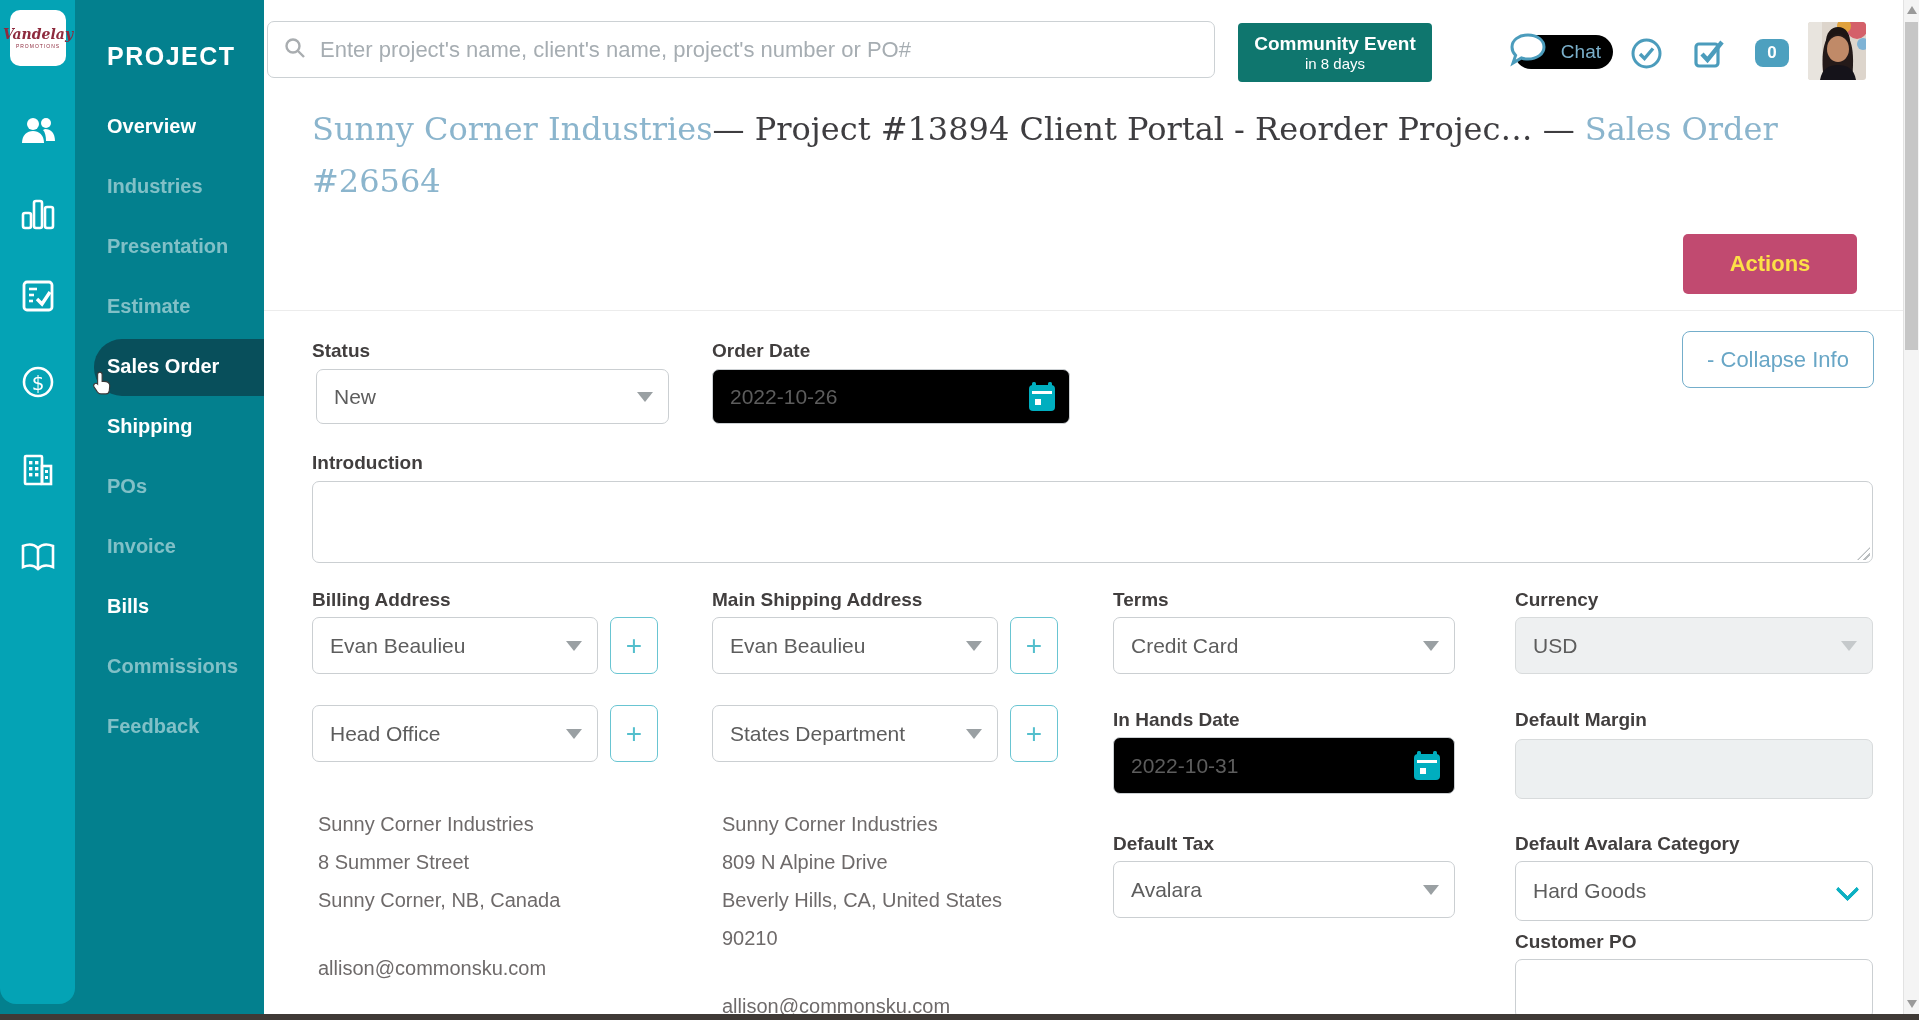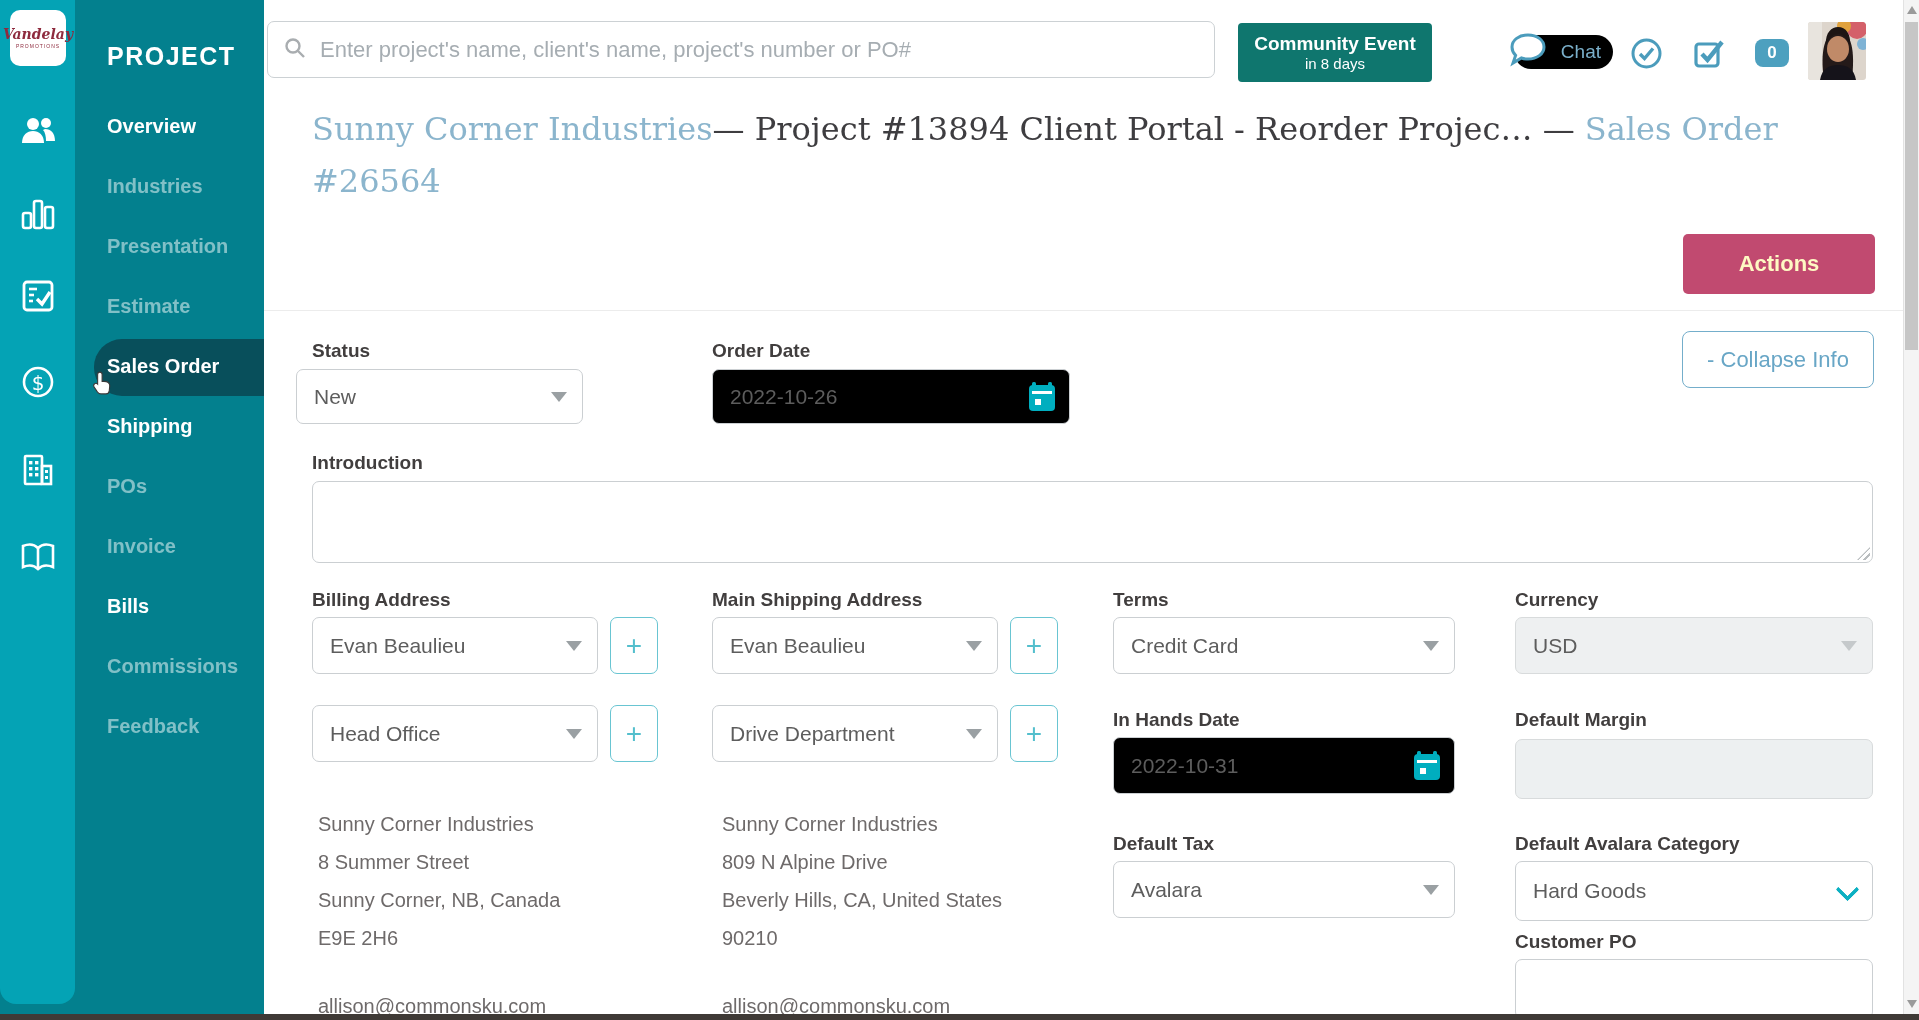--- a/index.html
+++ b/index.html
@@ -35,21 +35,21 @@
   .chat-label{font-size:19px;color:#7aafca;}
   .chat-bubble{position:absolute;left:-8px;top:-6px;}
   .icon-btn{width:34px;height:34px;display:flex;align-items:center;justify-content:center;cursor:pointer;}
   .badge{left:1755px;top:39px;width:34px;height:28px;background:#4da0bf;border-radius:8px;color:#fff;
          font-size:17px;font-weight:bold;display:flex;align-items:center;justify-content:center;cursor:pointer;}
   .avatar{left:1808px;top:22px;width:58px;height:58px;border-radius:3px;overflow:hidden;cursor:pointer;}
 
   
   .page-title{left:312px;top:103px;width:1560px;font-family:"DejaVu Serif",serif;font-size:32px;line-height:52px;color:#3e3d40;}
   .tlink{color:#8bb5cd;cursor:pointer;}
-  .actions-btn{left:1683px;top:234px;width:192px;height:60px;background:#c14a70;border-radius:5px;color:#fef9c3;
+  .actions-btn{left:1683px;top:234px;width:174px;height:60px;background:#c14a70;border-radius:5px;color:#fde047;
                font-size:22px;font-weight:bold;display:flex;align-items:center;justify-content:center;cursor:pointer;border:none;}
   .content-divider{left:264px;top:310px;width:1639px;border-top:1px solid #ececec;}
   .collapse-btn{left:1682px;top:331px;width:192px;height:57px;background:#fff;border:1px solid #74aecb;border-radius:8px;
                 color:#68a6c6;font-size:22px;display:flex;align-items:center;justify-content:center;cursor:pointer;}
 
   
   .label{font-size:19px;font-weight:bold;color:#413e3e;white-space:nowrap;}
   .selbox{background:#fff;border:1px solid #cbcfd2;border-radius:7px;display:flex;align-items:center;
           padding:0 40px 0 17px;font-size:21px;color:#5d5d5d;cursor:pointer;}
   .chev{position:absolute;right:15px;top:50%;margin-top:-5px;width:0;height:0;
@@ -212,21 +212,21 @@
   </svg>
 </div>
 
 <div class="abs page-title"><span class="tlink">Sunny Corner Industries</span><span>— Project #13894 Client Portal - Reorder Projec… — </span><span class="tlink"><span>Sales Order</span> <span>#26564</span></span></div>
 
 <button class="abs actions-btn">Actions</button>
 <div class="abs content-divider"></div>
 <div class="abs collapse-btn">- Collapse Info</div>
 
 <div class="abs label" style="left:312px;top:340px;">Status</div>
-<div class="abs selbox" style="left:296px;top:369px;width:287px;height:55px;text-align:right;">
+<div class="abs selbox" style="left:316px;top:369px;width:353px;height:55px;text-align:right;">
   <span>New</span>
   <span class="chev"></span>
 </div>
 
 <div class="abs label" style="left:712px;top:340px;">Order Date</div>
 <div class="abs datebox" style="left:712px;top:369px;width:358px;height:55px;">
   <span>2022-10-26</span>
   <svg class="cal" width="28" height="30" viewBox="0 0 28 30">
     <rect x="4" y="0" width="4" height="6" rx="1.5" fill="#00aebf"></rect>
       <rect x="20" y="0" width="4" height="6" rx="1.5" fill="#00aebf"></rect>
@@ -267,21 +267,21 @@
   <span class="chev"></span>
 </div>
 
 <div class="abs selbox" style="left:312px;top:705px;width:286px;height:57px;">
   <span>Head Office</span>
   <span class="chev"></span>
 </div>
 <div class="abs plusbtn" style="left:610px;top:705px;height:57px;">+</div>
 
 <div class="abs selbox" style="left:712px;top:705px;width:286px;height:57px;">
-  <span>Drive Department</span>
+  <span>States Department</span>
   <span class="chev"></span>
 </div>
 <div class="abs plusbtn" style="left:1010px;top:705px;height:57px;">+</div>
 
 <div class="abs label" style="left:1113px;top:709px;">In Hands Date</div>
 <div class="abs datebox" style="left:1113px;top:737px;width:342px;height:57px;">
   <span>2022-10-31</span>
   <svg class="cal" width="28" height="30" viewBox="0 0 28 30">
     <rect x="4" y="0" width="4" height="6" rx="1.5" fill="#00aebf"></rect>
       <rect x="20" y="0" width="4" height="6" rx="1.5" fill="#00aebf"></rect>
@@ -291,21 +291,20 @@
   </svg>
 </div>
 
 <div class="abs label" style="left:1515px;top:709px;">Default Margin</div>
 <input class="abs textinput disabled" style="left: 1515px; top: 739px; width: 358px; height: 60px;" value="">
 
 <div class="abs addr" style="left:318px;top:805px;">
   <div>Sunny Corner Industries</div>
   <div>8 Summer Street</div>
   <div>Sunny Corner, NB, Canada</div>
-  <div>E9E 2H6</div>
   <div class="addr-email">allison@commonsku.com</div>
 </div>
 
 <div class="abs addr" style="left:722px;top:805px;">
   <div>Sunny Corner Industries</div>
   <div>809 N Alpine Drive</div>
   <div>Beverly Hills, CA, United States</div>
   <div>90210</div>
   <div class="addr-email">allison@commonsku.com</div>
 </div>

